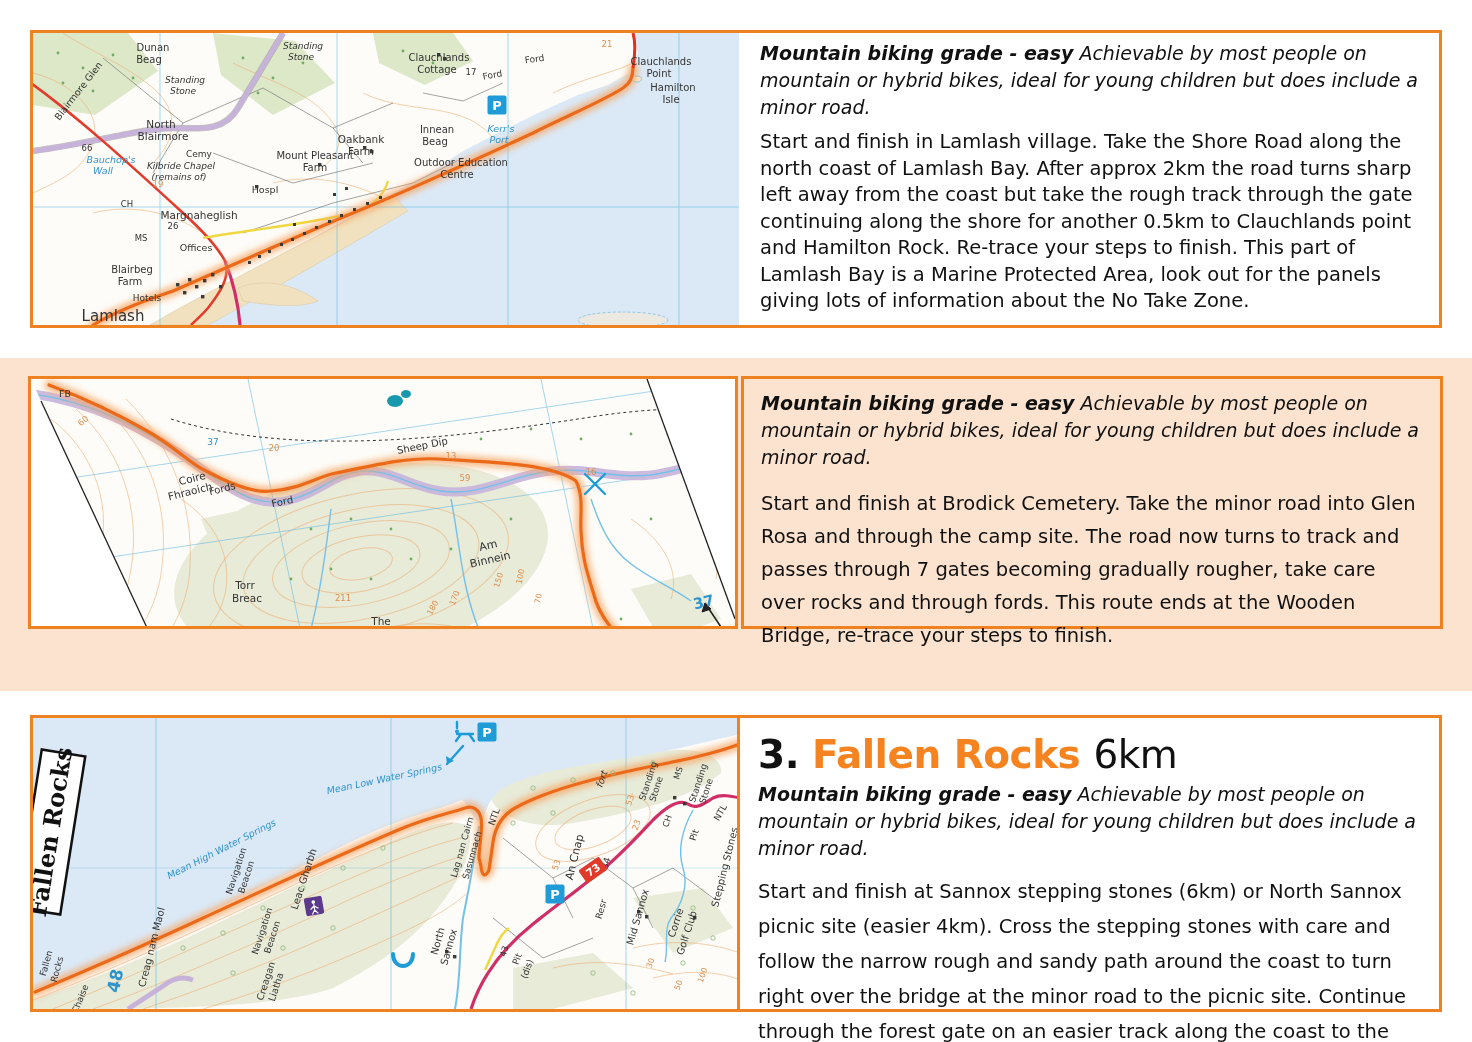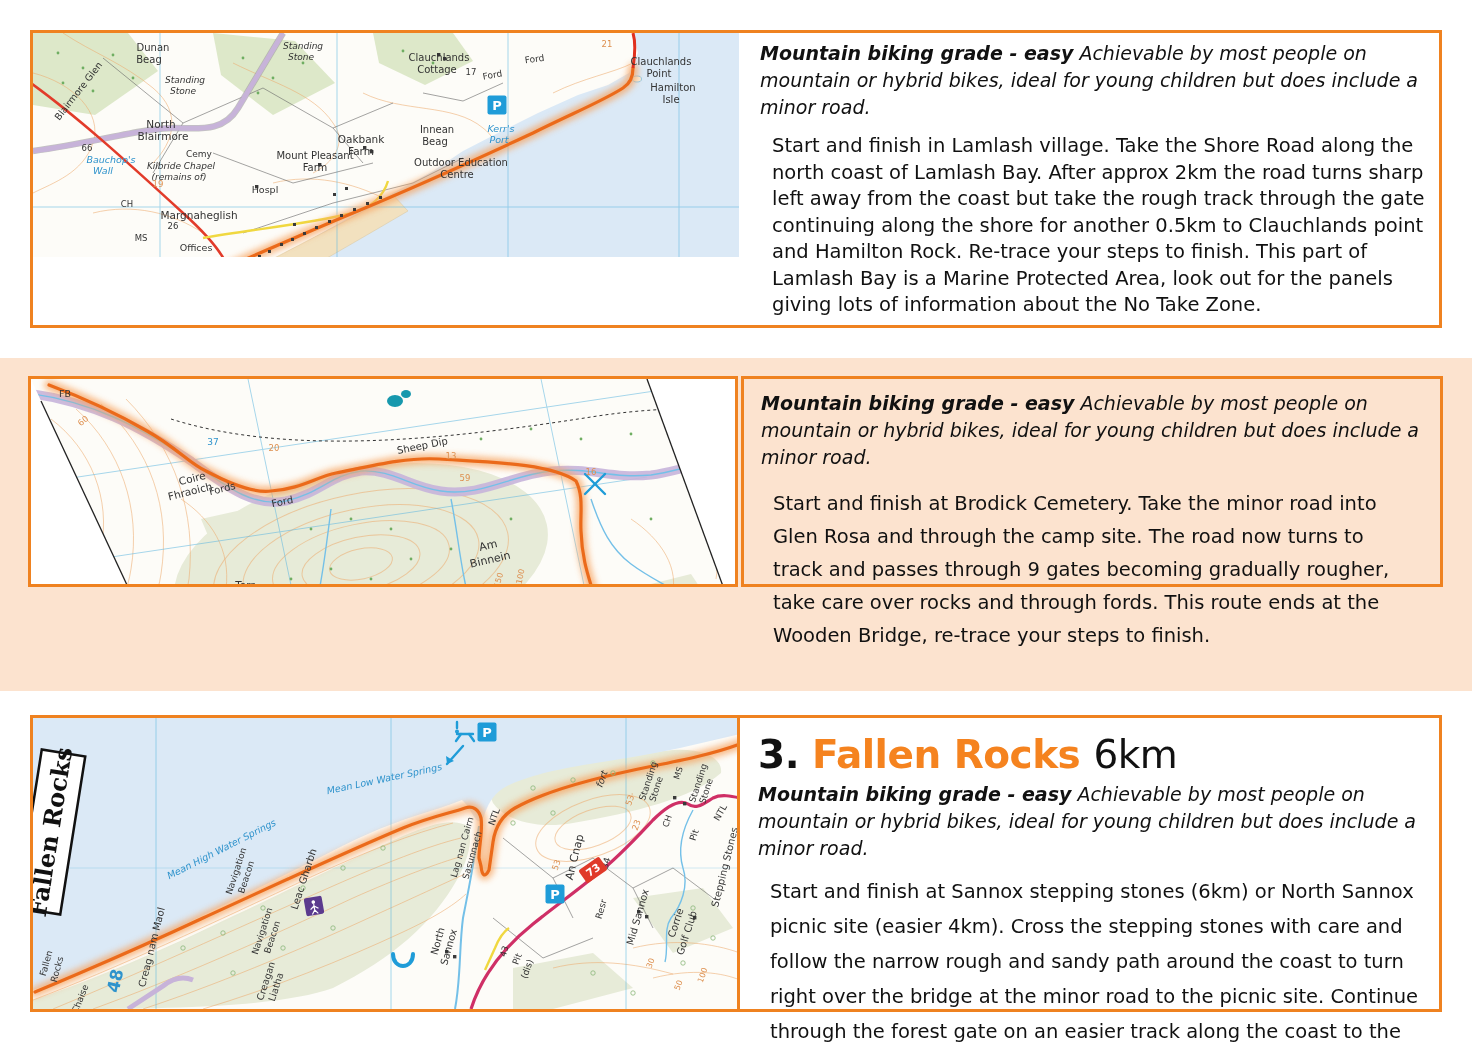--- a/index.html
+++ b/index.html
@@ -6,40 +6,40 @@
   *{box-sizing:border-box}
   html,body{margin:0;padding:0}
   body{width:1472px;height:1042px;position:relative;background:#fff;
        font-family:"DejaVu Sans","Liberation Sans",sans-serif;color:#111;overflow:hidden}
 
   .panel{position:absolute;border:3px solid var(--border);background:#fff}
   #panel1{left:30px;top:30px;width:1412px;height:298px}
   #panel3{left:30px;top:715px;width:1412px;height:297px}
 
   .band{position:absolute;left:0;top:358px;width:1472px;height:333px;background:var(--peach)}
-  .box{position:absolute;top:18px;height:211px;border:3px solid var(--border)}
+  .box{position:absolute;top:18px;height:253px;border:3px solid var(--border)}
   #map-box2{left:28px;width:710px;background:#fff;overflow:hidden}
   #text-box2{left:741px;width:702px}
 
   .map-area{position:absolute;left:0;top:0;overflow:hidden;background:#fff}
-  #map-area1{width:706px;height:224px}
+  #map-area1{width:706px;height:292px}
   #map-area3{width:707px;height:291px;border-right:3px solid var(--border)}
   svg.mapsvg{display:block}
 
   .text-area{position:absolute;top:0}
   #text1{left:727px;width:680px;padding-top:4px}
   #text3{left:725px;width:682px;padding-top:15px}
   #text-box2 .inner{padding:8px 0 0 17px;width:680px}
 
   h2.title{font-size:39px;line-height:1.12;margin:0 0 4px;font-weight:700;letter-spacing:-.5px}
   .title .name{color:var(--accent)}
   .title .dist{font-weight:400}
   p.grade{font-size:19px;line-height:27px;margin:3px 0 8px;font-style:italic}
   p.grade .glabel{font-weight:700}
-  p.desc{font-size:19.5px;margin:12px}
+  p.desc{font-size:19.5px;margin:0}
   #text1 p.desc{line-height:26.5px}
   #text-box2 p.grade{margin-bottom:16px}
   #text-box2 p.desc{line-height:33px}
   #text3 p.grade{margin-bottom:12px}
   #text3 p.desc{line-height:35px}
 
   
   .sea{fill:#dbe9f6}
   .grid{stroke:#5fb7e0;stroke-width:1;opacity:.55}
   .contour{fill:none;stroke:#eda96b;stroke-width:1;opacity:.55}
@@ -362,21 +362,21 @@
           <text x="650" y="268" text-anchor="middle" font-size="10" class="ml ml-k" transform="rotate(-12 650 268)">Glenshurig</text>
           <text x="654" y="280" text-anchor="middle" font-size="10" class="ml ml-k" transform="rotate(-12 654 280)">Bridge</text>
           <text x="674" y="228" text-anchor="middle" font-size="15" class="ml ml-b bd" transform="rotate(-14 674 228)">37</text>
           <text x="688" y="257" text-anchor="middle" font-size="8" class="ml ml-k">N</text>
         </g>
     </svg>
   </div>
   <div class="box" id="text-box2">
     <div class="inner">
       <p class="grade"><span class="glabel">Mountain biking grade - easy</span> <span>Achievable by most people on mountain or hybrid bikes, ideal for young children but does include a minor road.</span></p>
-      <p class="desc">Start and finish at Brodick Cemetery. Take the minor road into Glen Rosa and through the camp site. The road now turns to track and passes through 9 gates becoming gradually rougher, take care over rocks and through fords. This route ends at the Wooden Bridge, re-trace your steps to finish.</p>
+      <p class="desc">Start and finish at Brodick Cemetery. Take the minor road into Glen Rosa and through the camp site. The road now turns to track and passes through 7 gates becoming gradually rougher, take care over rocks and through fords. This route ends at the Wooden Bridge, re-trace your steps to finish.</p>
     </div>
   </div>
 </section>
 
 <section class="panel" id="panel3">
   <div class="map-area" id="map-area3">
     <svg class="mapsvg" width="707" height="291" viewBox="0 0 707 291">
       <defs>
           <filter id="blur3" x="-50%" y="-50%" width="200%" height="200%">
             <feGaussianBlur stdDeviation="3"></feGaussianBlur>

